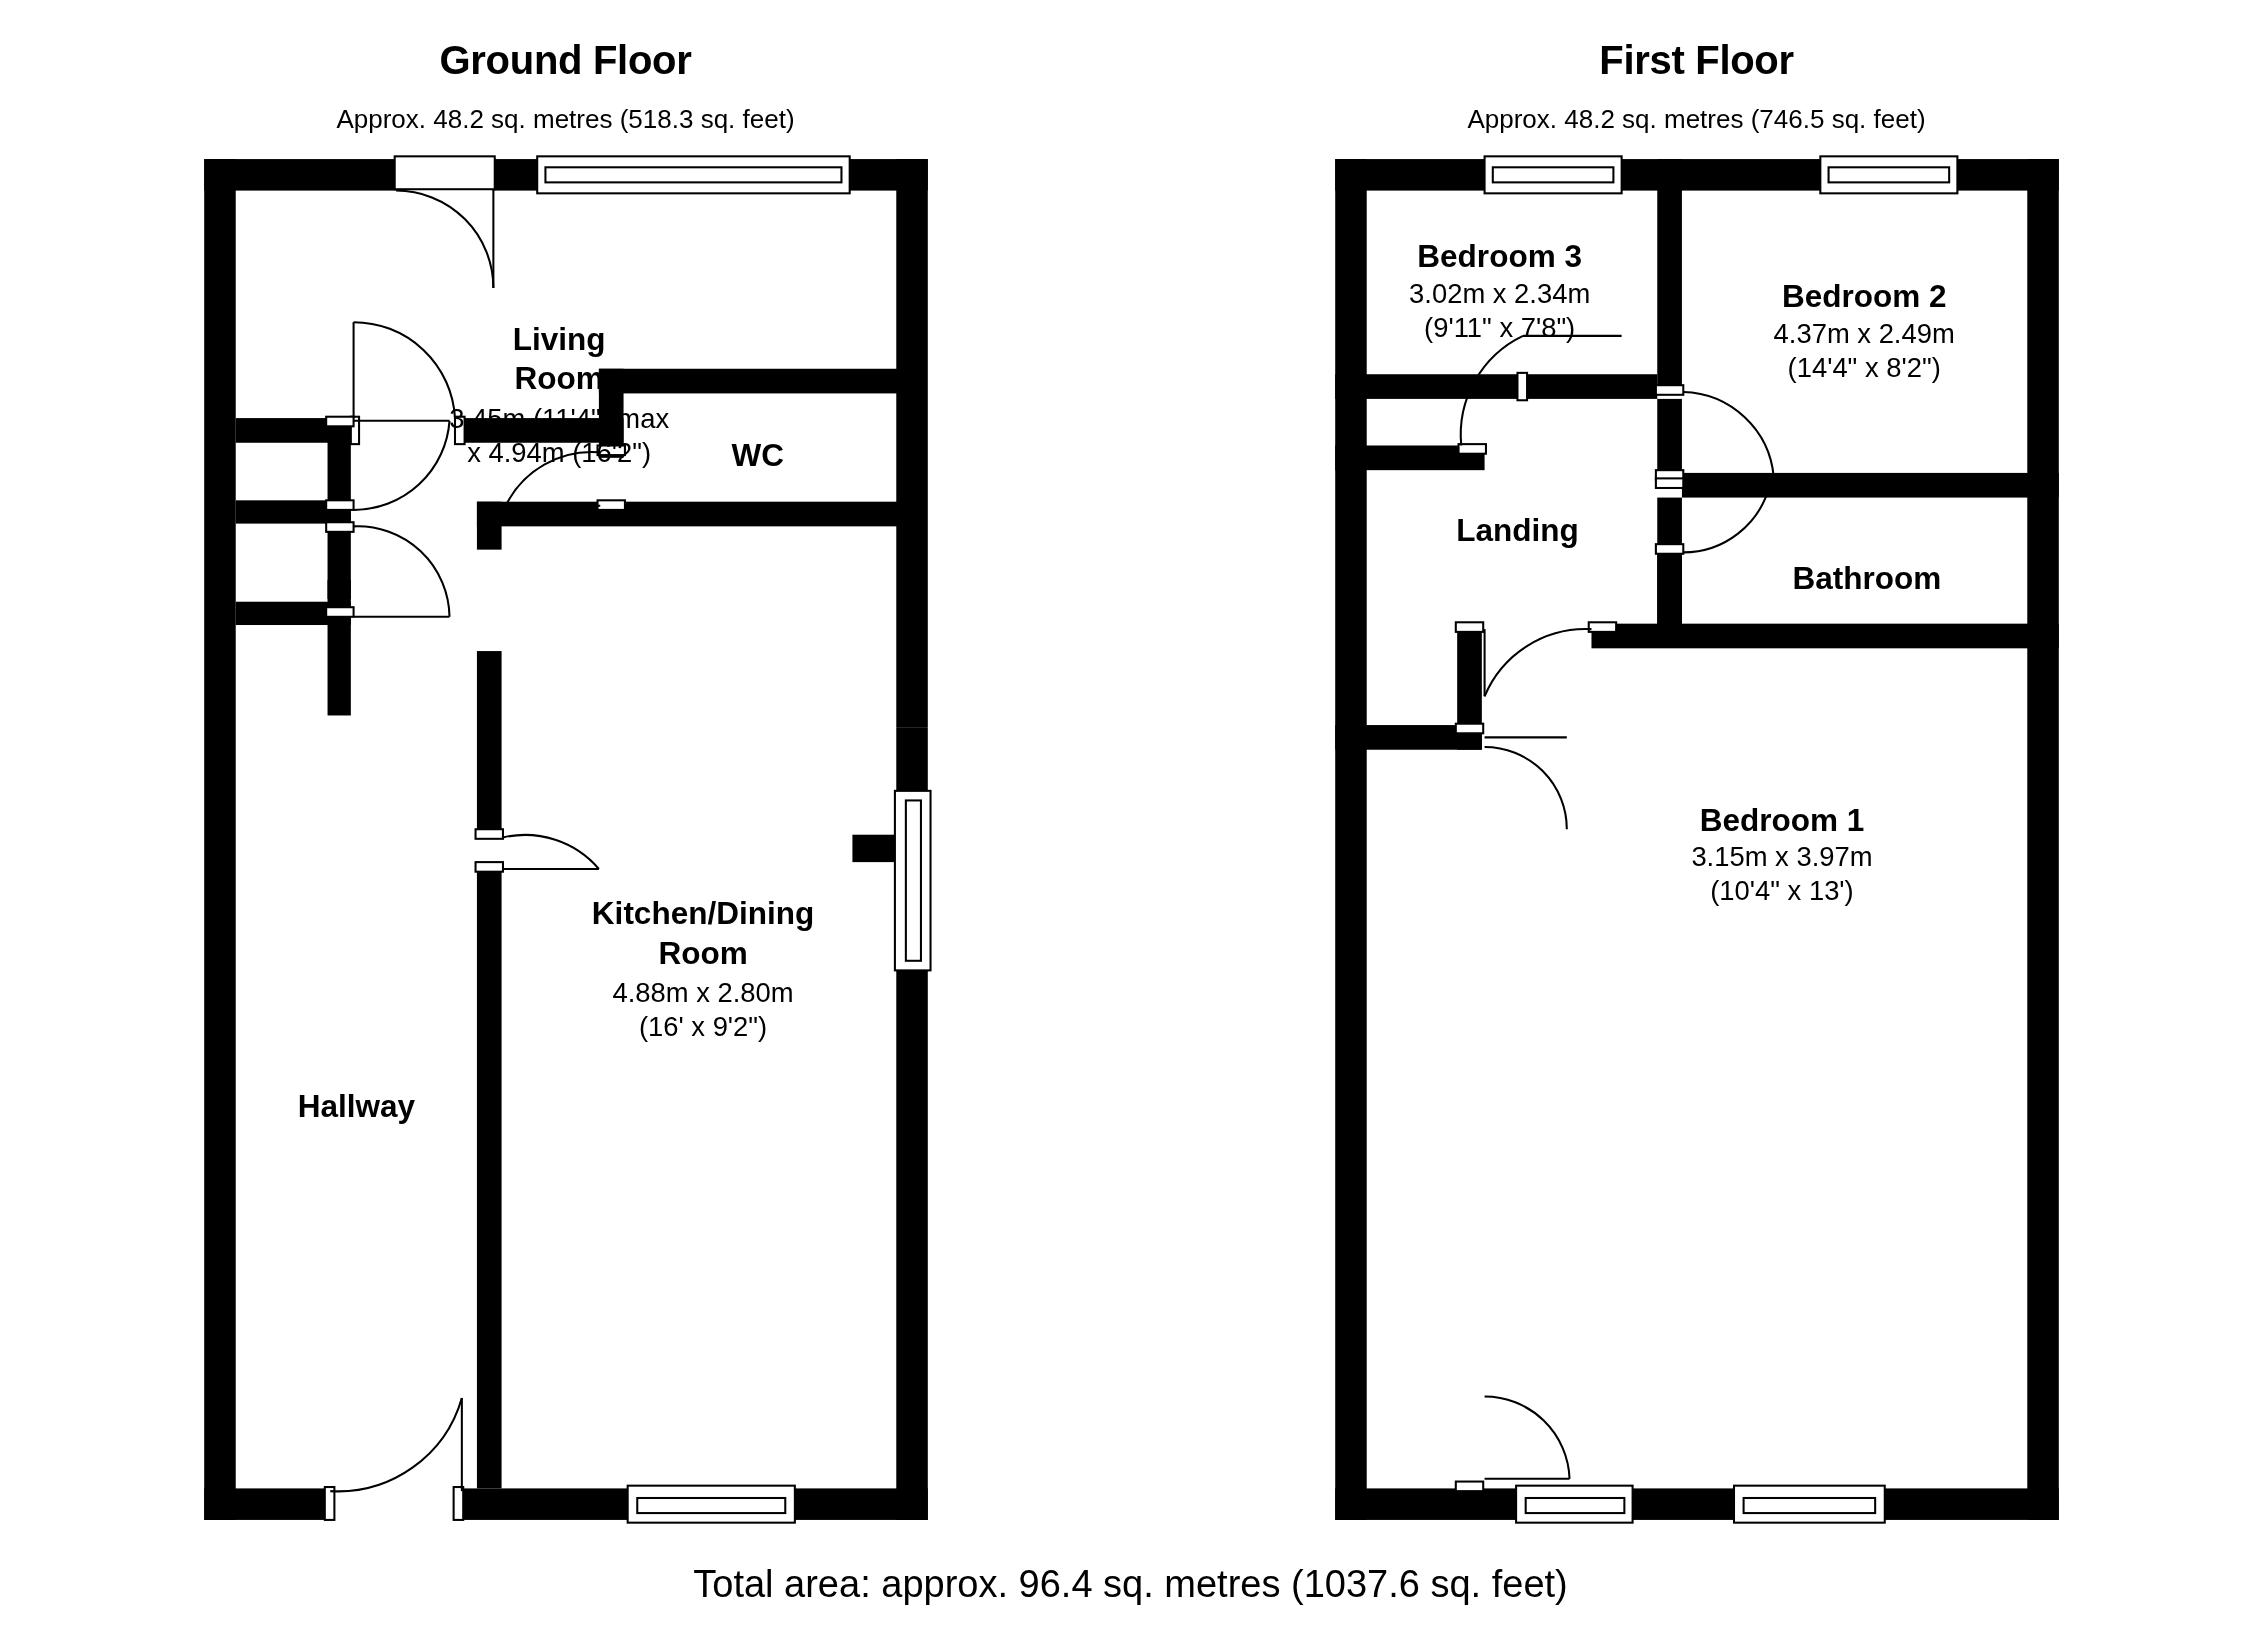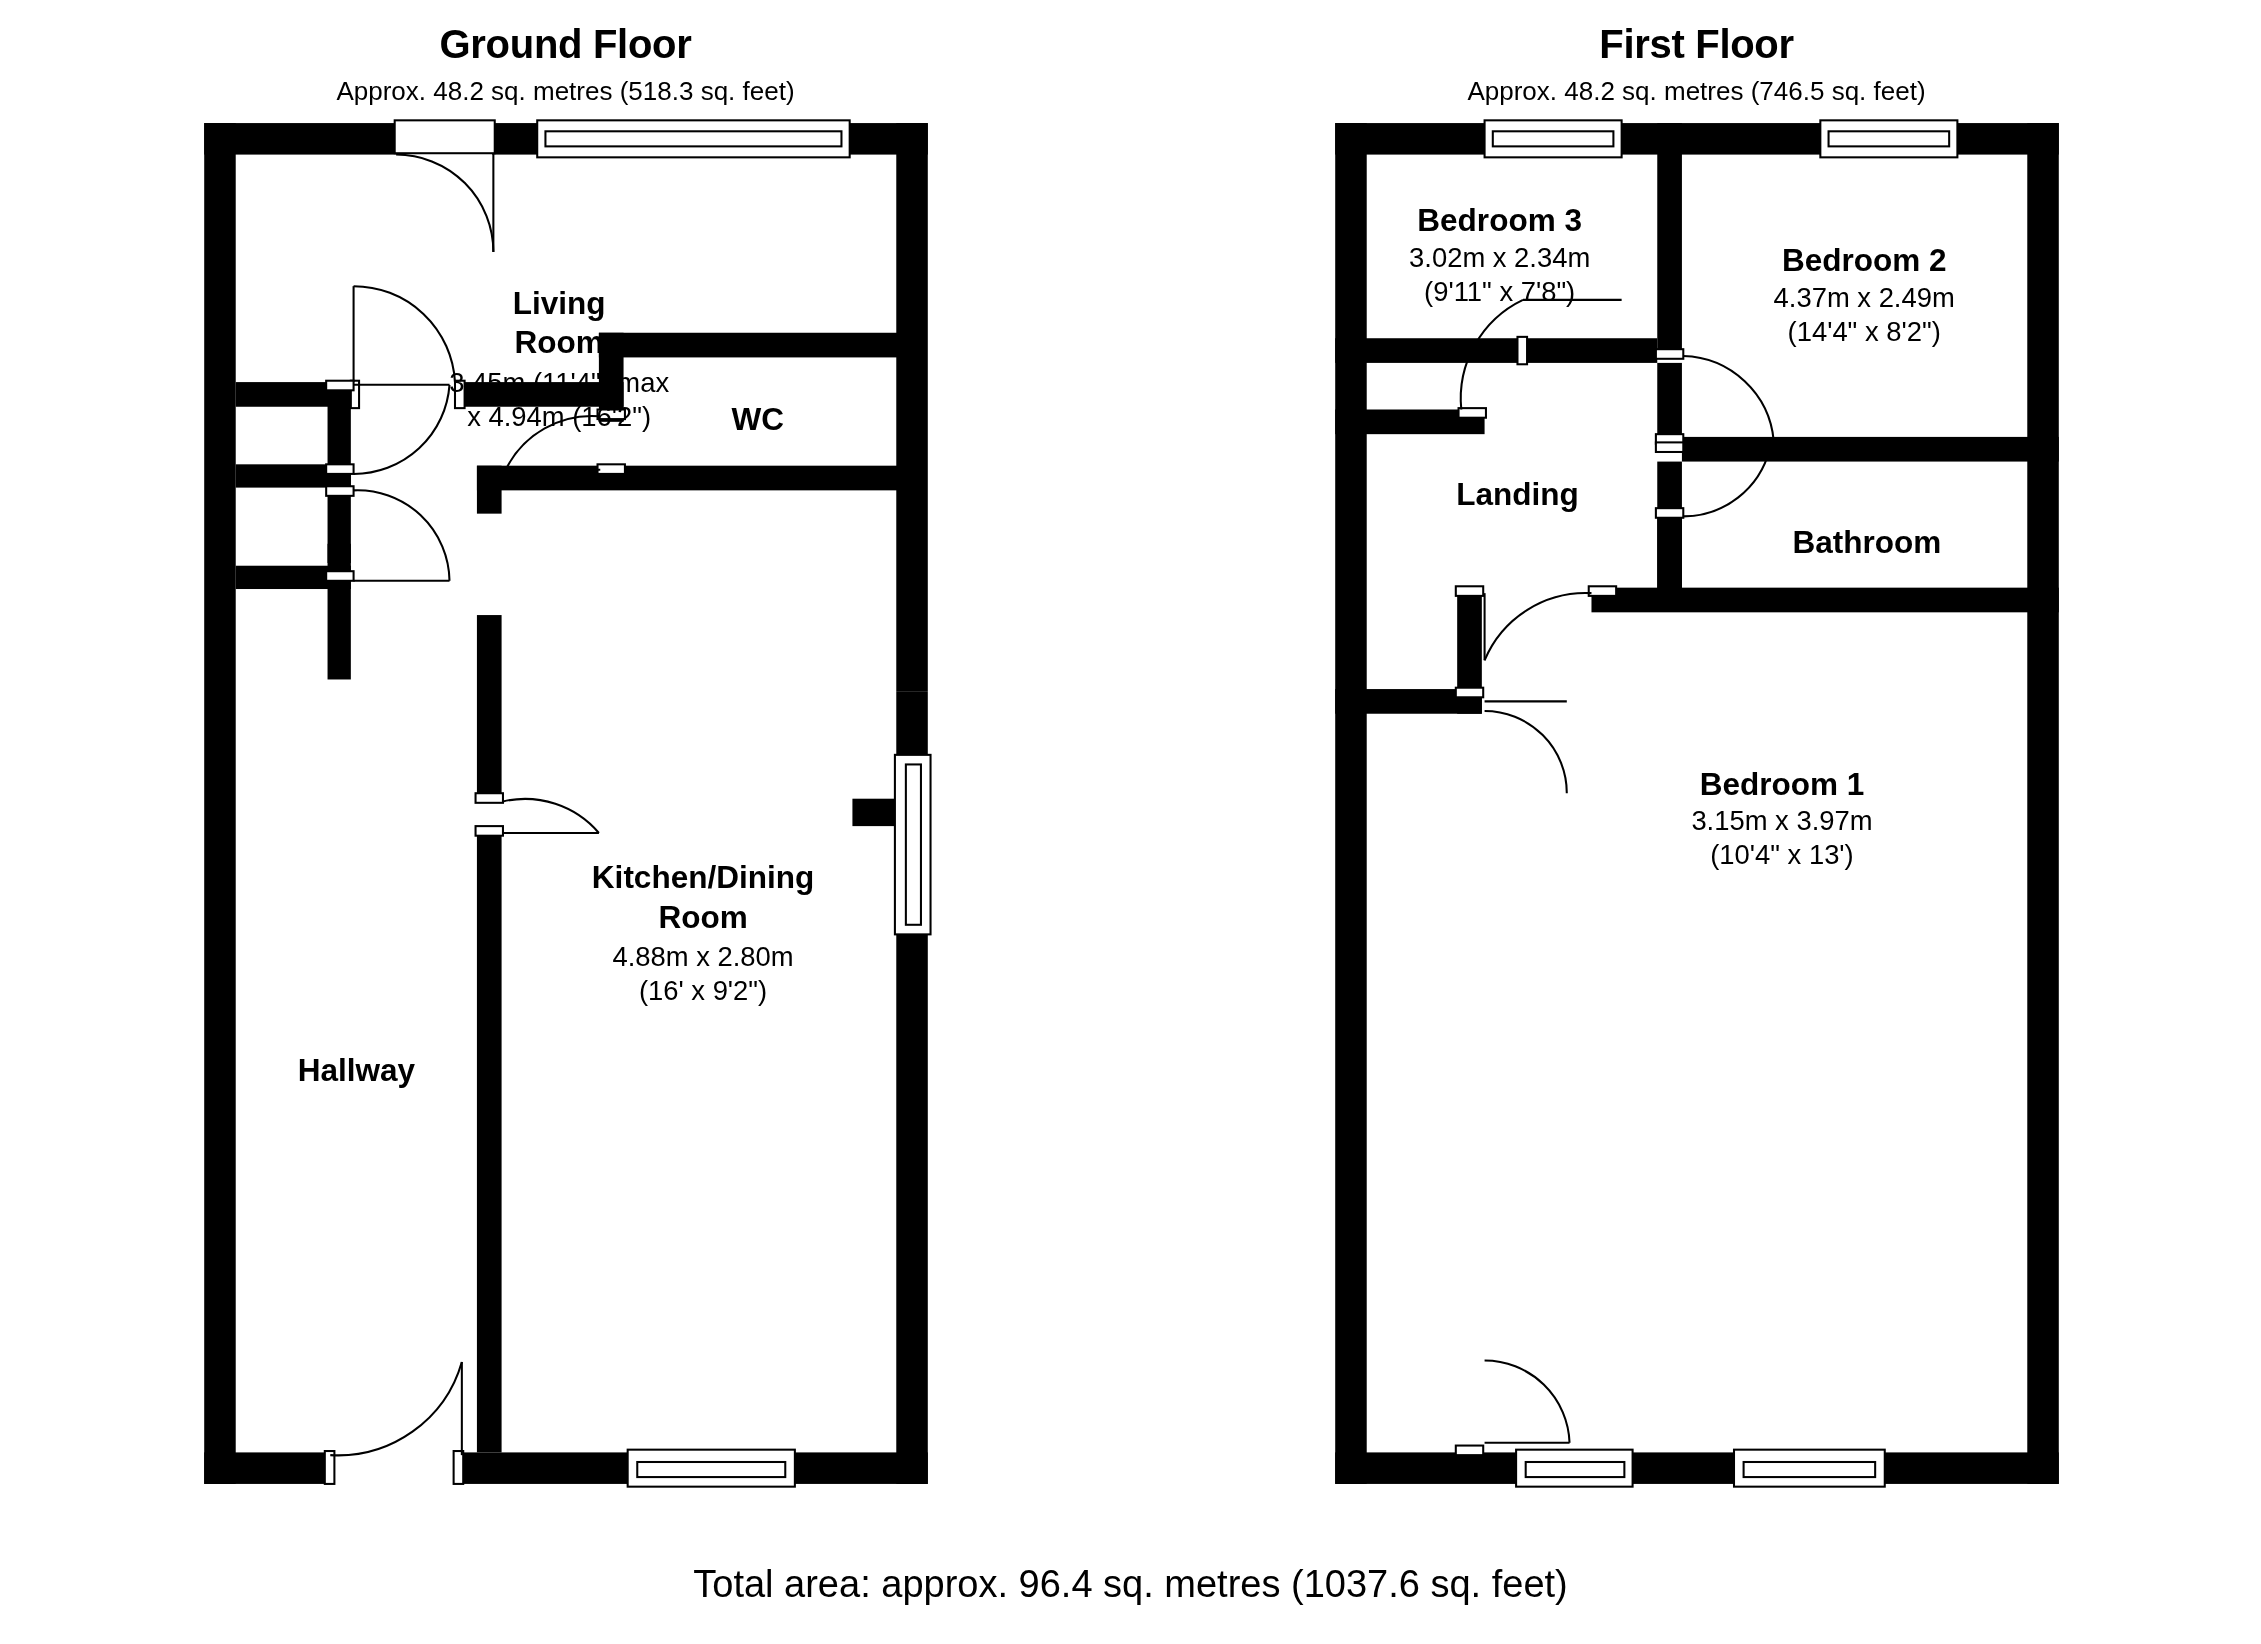--- a/index.html
+++ b/index.html
@@ -27,29 +27,29 @@
     height: 1549px;
   }
   #ground-block { left: 0px; }
   #first-block  { left: 1131px; }
 
   .floor-title {
     text-align: center;
     font-size: 40px;
     font-weight: bold;
     letter-spacing: -0.3px;
-    margin: 0;
+    margin: 16px;
     padding-top: 24px;
     line-height: 1.0;
   }
   .floor-subtitle {
     text-align: center;
     font-size: 26px;
     font-weight: normal;
-    margin: 4px;
+    margin: 12px;
     padding-top: 9.6px;
     line-height: 1.0;
   }
   .plan-svg {
     display: block;
     margin: 0 auto;
   }
   #total-area {
     position: absolute;
     left: 0;

